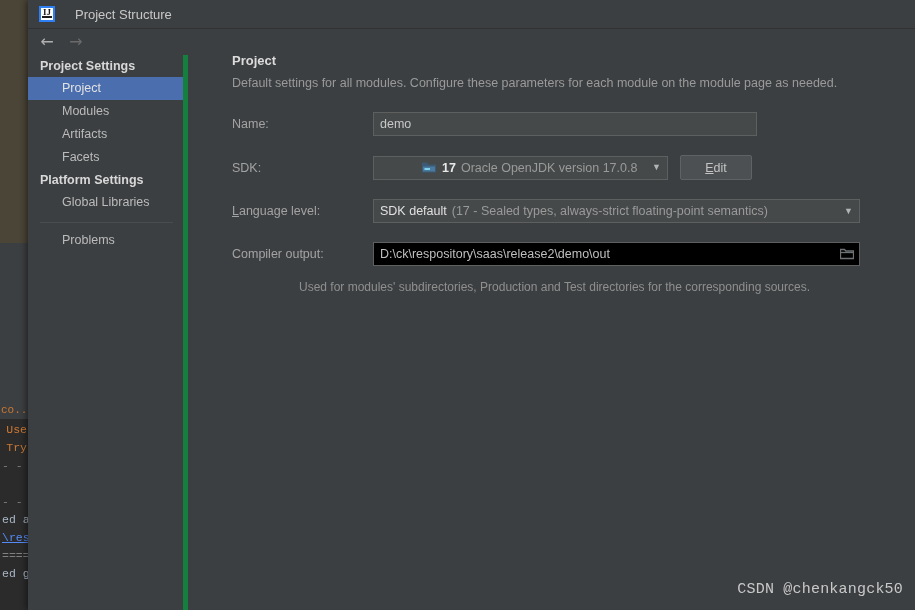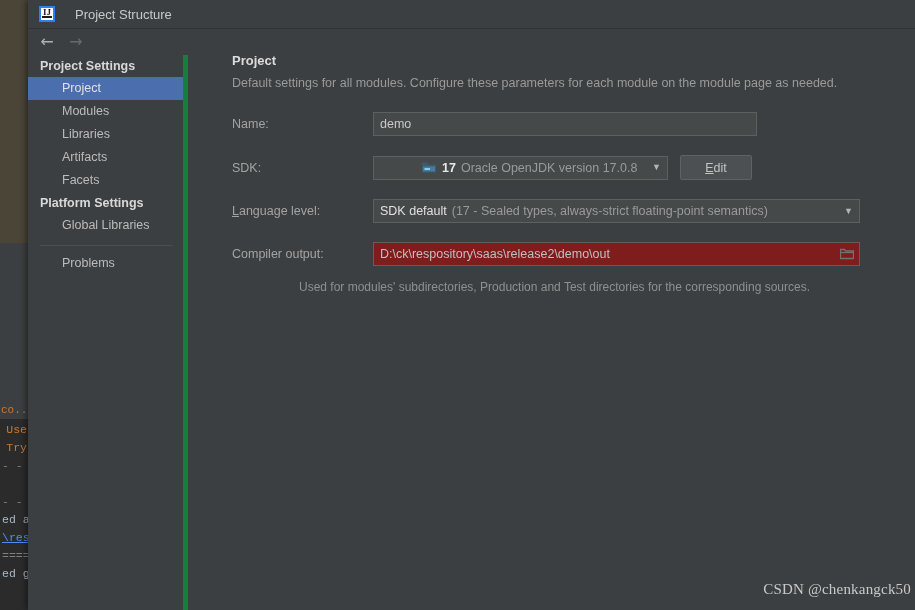--- a/index.html
+++ b/index.html
@@ -222,21 +222,21 @@
     box-sizing: border-box;
     display: flex;
     align-items: center;
     padding: 0 6px;
     font-size: 12.5px;
     color: #c8c8c8;
     overflow: hidden;
     white-space: nowrap;
     margin-left: 36px;
   }
-  .field.readonly { background: #7f1d1d; color: #bfbfbf; gap: 16px; }
+  .field.readonly { background: #000000; color: #bfbfbf; gap: 16px; }
 
   .combo-arrow {
     margin-left: auto;
     padding-left: 8px;
     color: #b4b4b4;
     font-size: 9px;
     line-height: 1;
   }
 
   
@@ -287,25 +287,25 @@
   .hint-text {
     font-size: 12px;
     color: #8f8f8f;
     margin-top: -9px;
     margin-bottom: 0;
   }
 
   
   #watermark {
     position: absolute;
-    right: 4px;
+    right: 12px;
     bottom: 12px;
     font-size: 15px;
     color: #c9c9c9;
-    font-family: Liberation Serif, serif;
+    font-family: Liberation Mono, monospace;
     letter-spacing: 0.2px;
   }
 </style>
 </head>
 <body>
 
 <div id="ide-background">
   <div class="bg-editor-strip"></div>
   <div class="bg-lower-strip"></div>
   <div class="bg-console">
@@ -333,21 +333,20 @@
 
   <div id="navbar">
     <div class="nav-arrow back">←</div>
     <div class="nav-arrow forward">→</div>
   </div>
 
   <div id="sidebar">
     <div class="side-group">Project Settings</div>
     <div class="side-item selected">Project</div>
     <div class="side-item">Modules</div>
-    <div class="side-item">Libraries</div>
     <div class="side-item">Artifacts</div>
     <div class="side-item">Facets</div>
 
     <div class="side-group">Platform Settings</div>
     <div class="side-item">Global Libraries</div>
 
     <div class="side-sep"></div>
     <div class="side-item">Problems</div>
   </div>
 

